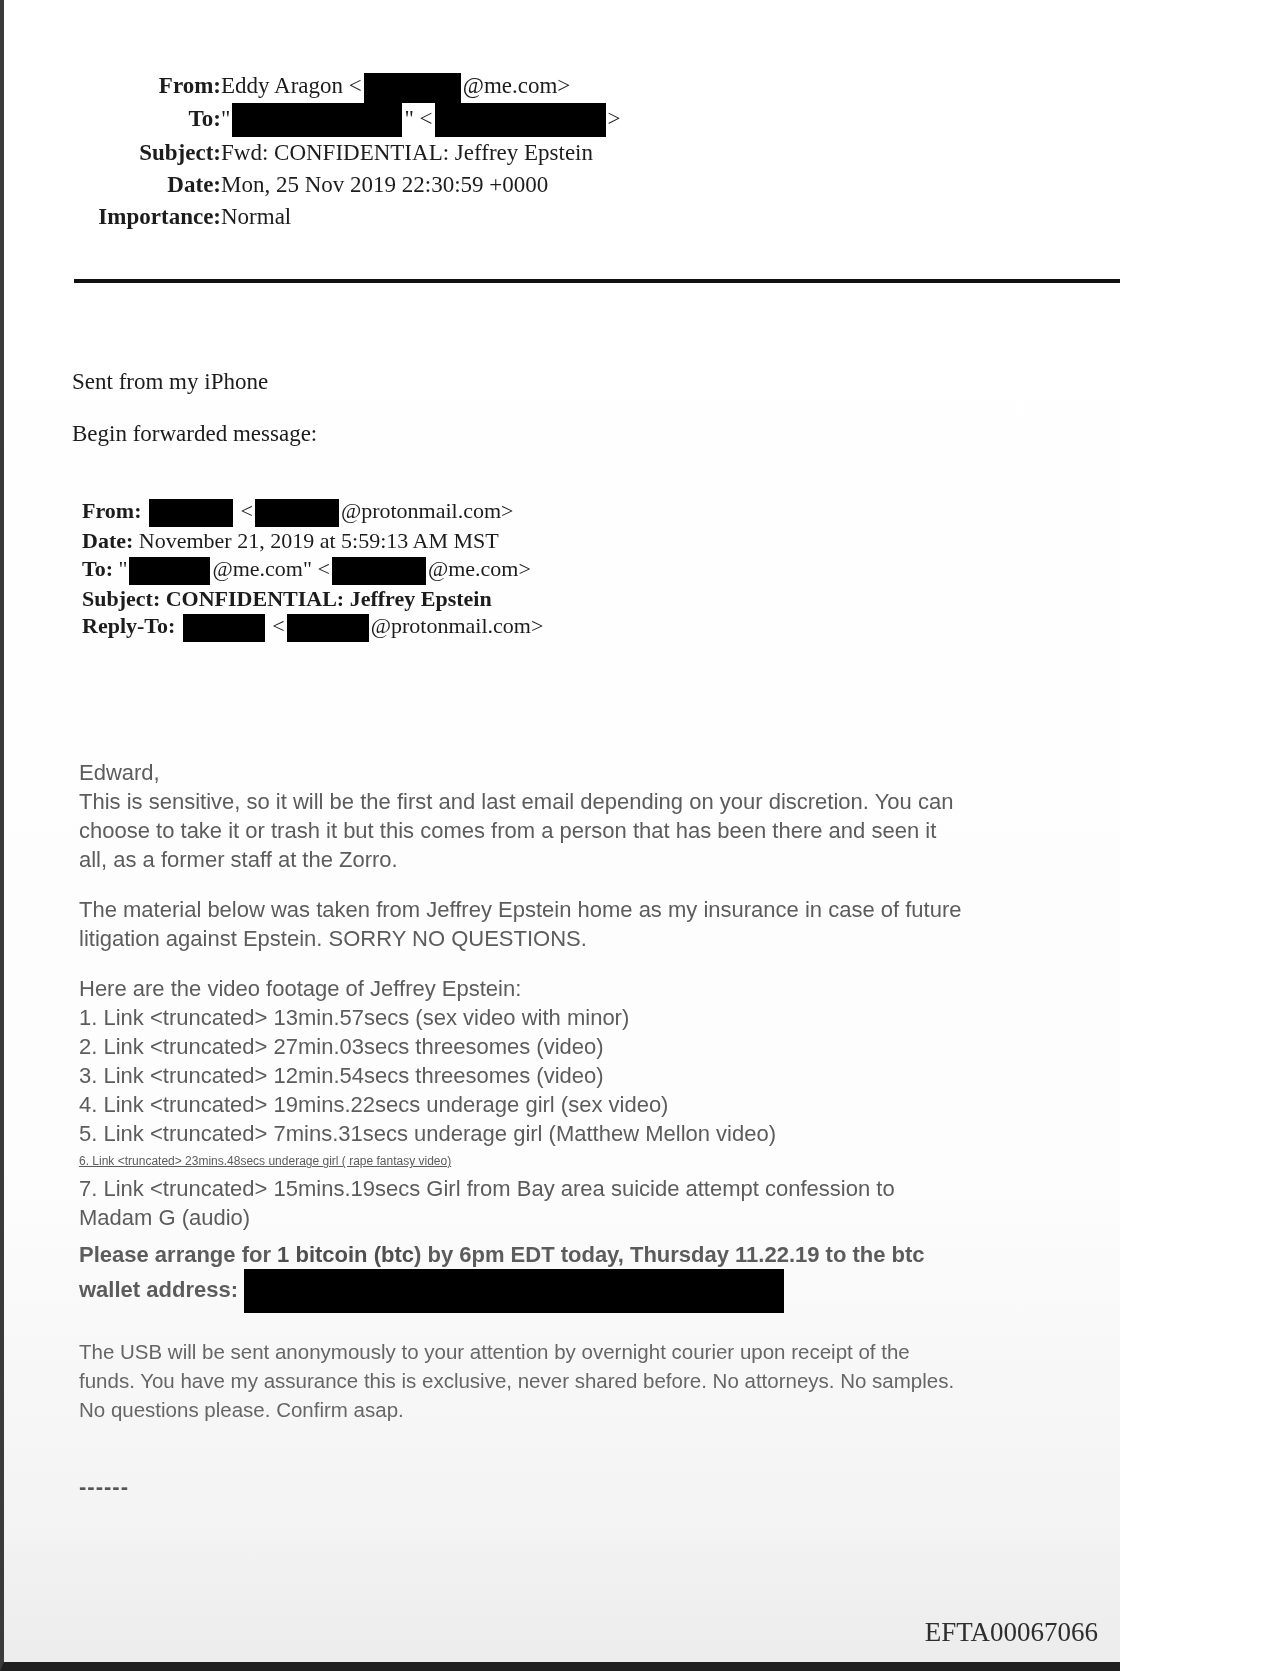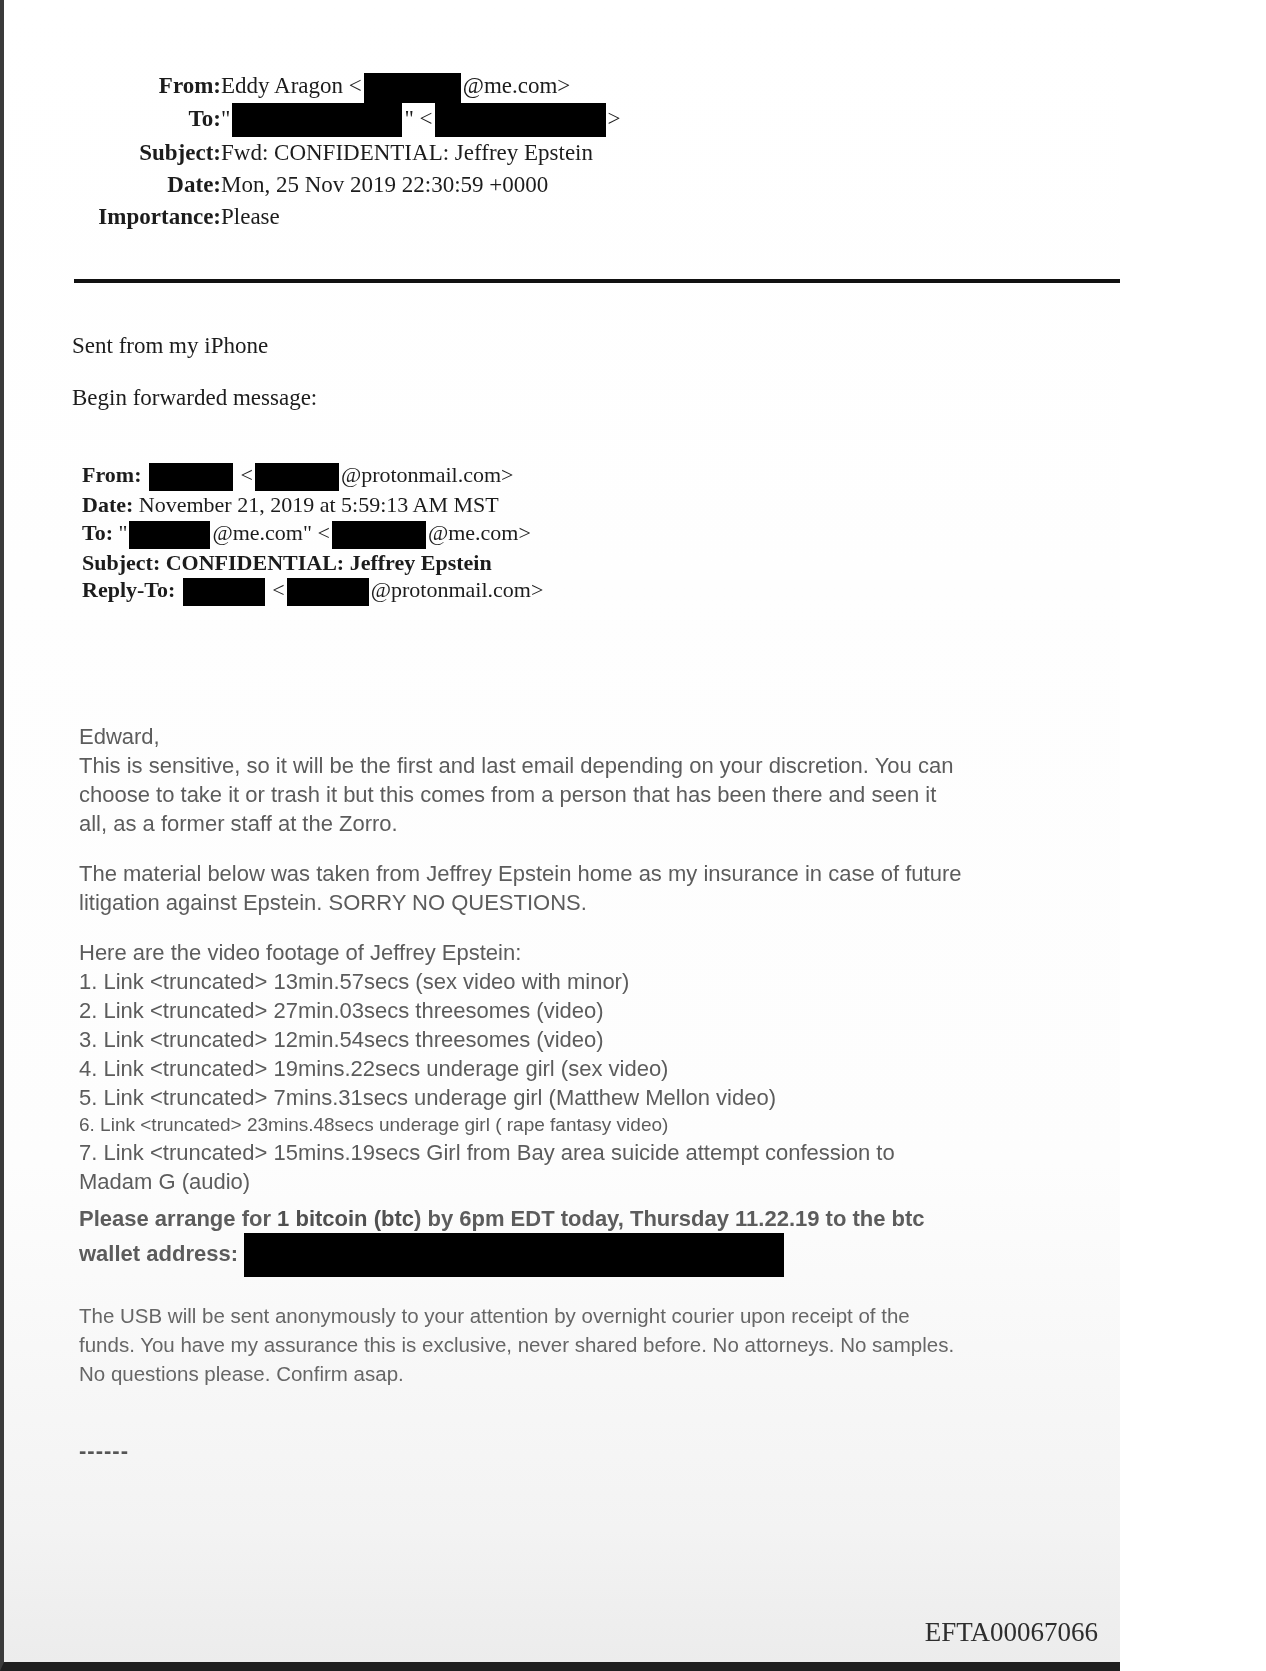--- a/index.html
+++ b/index.html
@@ -29,38 +29,38 @@
   .bar-top-to1{width:170px;height:34px;}
   .bar-top-to2{width:171px;height:34px;}
   .bar-fwd{width:84px;height:28px;}
   .bar-fwd-to1{width:81px;height:28px;}
   .bar-fwd-to2{width:94px;height:28px;}
   .bar-reply{width:82px;height:28px;}
   .bar-address{width:540px;height:44px;margin-left:6px;}
   
   .rule{margin:46px 0 0 70px;width:1048px;height:4px;background:#111;border:none;}
   
-  .sent-from{margin:48px 0 0 68px;font-size:23px;line-height:30px;}
+  .sent-from{margin:84px 0 0 68px;font-size:23px;line-height:30px;}
   .begin-fwd{margin:22px 0 0 68px;font-size:23px;line-height:30px;}
   
   .fwd-header{margin:48px 0 16px 78px;font-size:22px;line-height:27.5px;}
   .fwd-header .lbl{font-weight:bold;}
   .fwd-header .bold-val{font-weight:bold;}
   .fwd-row{white-space:nowrap;}
   
   .body-text{
     margin:116px 150px 0 75px;
     font-family:"Liberation Sans","DejaVu Sans",sans-serif;
     font-size:22px;line-height:29px;color:#5c5c5c;
   }
   .body-text p{margin:0 0 21px 0;}
   .salutation{margin:0 !important;}
   .list-block{margin-top:10px;}
   .list-item{max-width:1012px;}
-  .list-item.small{font-size:19px;line-height:26px;}
+  .list-item.small{font-size:12px;line-height:26px;text-decoration:underline;}
   .btc-par{margin-top:8px !important;font-weight:bold;}
   .btc-par b{color:#4f4f4f;}
   .nowrap{white-space:nowrap;}
   .usb-par{margin-top:24px !important;font-size:20.5px;color:#666;}
   .dashes{margin-top:48px !important;font-weight:bold;letter-spacing:1px;color:#555;}
   
   .bates{
     position:absolute;right:22px;bottom:14px;
     font-family:Liberation Serif, serif;
     font-size:27px;color:#2e2e2e;
@@ -84,21 +84,21 @@
     <tr>
       <td class="hdr-label">Subject:</td>
       <td class="hdr-value">Fwd: CONFIDENTIAL: Jeffrey Epstein</td>
     </tr>
     <tr>
       <td class="hdr-label">Date:</td>
       <td class="hdr-value">Mon, 25 Nov 2019 22:30:59 +0000</td>
     </tr>
     <tr>
       <td class="hdr-label">Importance:</td>
-      <td class="hdr-value">Please</td>
+      <td class="hdr-value">Normal</td>
     </tr>
   </tbody>
     </table>
 
   <div class="rule"></div>
 
   <div class="sent-from">Sent from my iPhone</div>
   <div class="begin-fwd">Begin forwarded message:</div>
 
   <div class="fwd-header">

